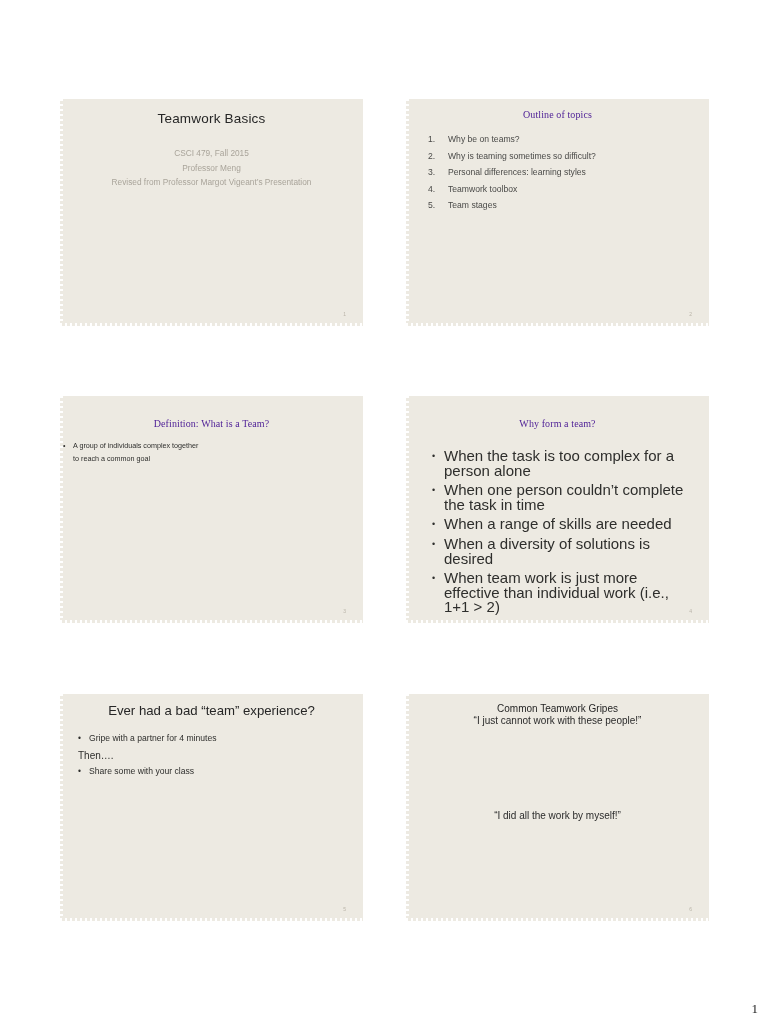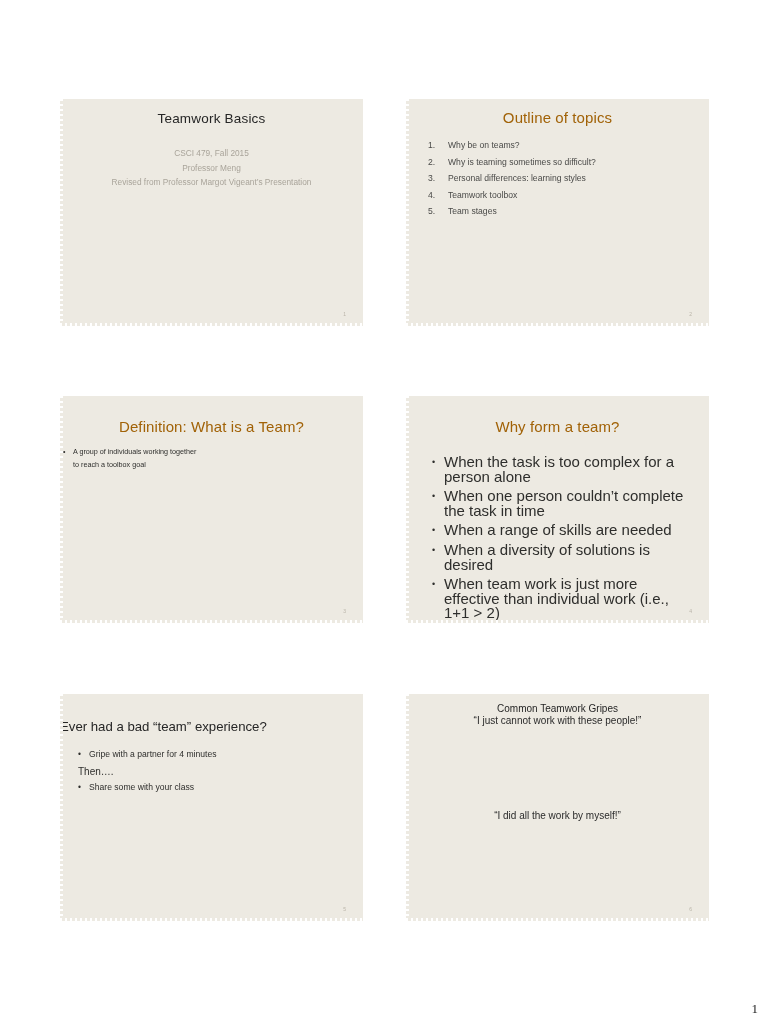--- a/index.html
+++ b/index.html
@@ -66,23 +66,23 @@
     bottom: 9px;
     font-size: 5px;
     color: #b9b4a8;
     font-family: "Liberation Sans", sans-serif;
     z-index: 2;
   }
 
   
   .s-title {
     text-align: center;
-    font-size: 15px;
-    color: #a16207;
-    font-family: Liberation Sans, sans-serif;
+    font-size: 10px;
+    color: #4c1d95;
+    font-family: Liberation Serif, serif;
     letter-spacing: 0.1px;
   }
 
   
   .title-main {
     margin-top: 12px;
     text-align: center;
     font-size: 13.5px;
     color: #262626;
     letter-spacing: .2px;
@@ -154,21 +154,22 @@
     font-size: 15px;
     line-height: 14.6px;
     padding-left: 12px;
     margin-bottom: 5px;
     max-width: 252px;
   }
   .why-list li::before { font-size: 9px; }
 
   
   .exp-title {
-    margin-top: 25px;
+    margin-top: 9px;
+    text-align: center;
     font-size: 13.2px;
     color: #262626;
   }
   .exp-body { margin-top: 13px; padding-left: 18px; }
   .exp-body li {
     font-size: 8.6px;
     line-height: 15px;
     padding-left: 11px;
     margin-bottom: 2px;
   }
@@ -237,21 +238,21 @@
       <li>Personal differences: learning styles</li>
       <li>Teamwork toolbox</li>
       <li>Team stages</li>
     </ol>
     <div class="slide-num">2</div>
   </div>
 
   <div class="slide col-l row-2">
     <div class="s-title" style="margin-top:22px;">Definition:  What is a Team?</div>
     <ul class="b-list def-list">
-      <li><span>A group of individuals working together to reach a toolbox goal</span></li>
+      <li><span>A group of individuals complex together to reach a common goal</span></li>
     </ul>
     <div class="slide-num">3</div>
   </div>
 
   <div class="slide col-r row-2">
     <div class="s-title" style="margin-top:22px;">Why form a team?</div>
     <ul class="b-list why-list">
       <li>When the task is too complex for a person alone</li>
       <li>When one person couldn’t complete the task in time</li>
       <li>When a range of skills are needed</li>

